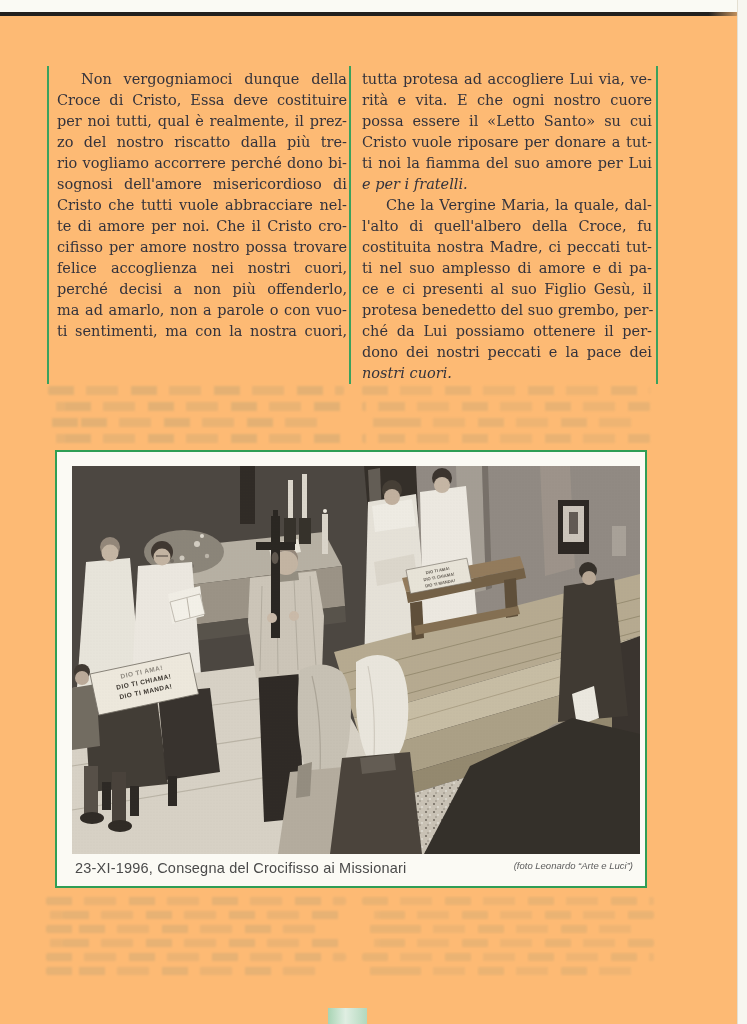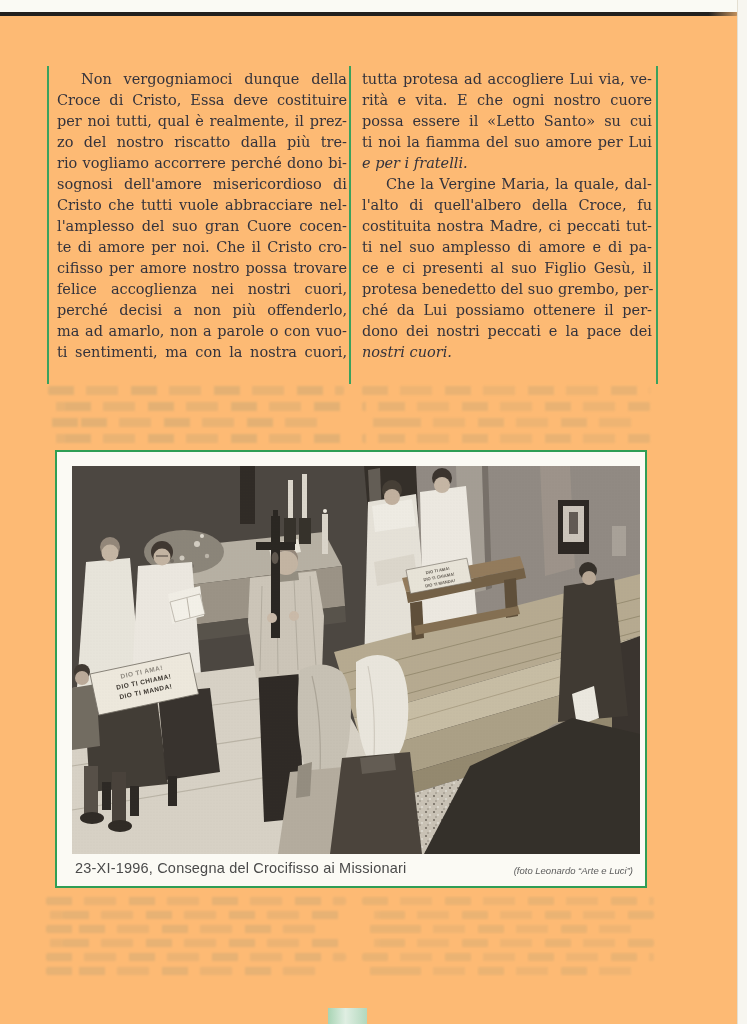--- a/index.html
+++ b/index.html
@@ -41,21 +41,21 @@
   .ghost.gB{left:362px;top:386px;width:288px;opacity:.4;}
   .ghost.gC{left:46px;top:897px;width:300px;opacity:.45;}
   .ghost.gC .gr,.ghost.gD .gr{height:8px;margin-bottom:6px;}
   .ghost.gD{left:362px;top:897px;width:292px;opacity:.38;}
 
   
   .photo-box{position:absolute;left:55px;top:450px;width:592px;height:438px;
     border:2px solid #2f9e55;background:#fbfaf4;box-sizing:border-box;}
   .photo{position:absolute;left:15px;top:14px;width:568px;height:388px;display:block;}
   .caption-row{position:absolute;left:18px;right:12px;top:408px;display:flex;
-    align-items:flex-end;justify-content:space-between;}
+    align-items:flex-start;justify-content:space-between;}
   .caption{font-family:"Liberation Sans",sans-serif;font-size:14.5px;color:#4a4a4a;letter-spacing:.2px;}
   .credit{font-family:"Liberation Sans",sans-serif;font-style:italic;font-size:9.5px;color:#5c5c5c;margin-left:30px;}
 
   
   .green-mark{position:absolute;left:328px;top:1008px;width:39px;height:16px;
     background:linear-gradient(90deg,#a8d4b4,#dfeee2 45%,#b2d8bd);}
 </style>
 </head>
 <body>
 
@@ -71,32 +71,32 @@
   <div class="vrule r3"></div>
 
   <div class="col left">
       <div class="tl ind">Non vergogniamoci dunque della</div>
       <div class="tl">Croce di Cristo, Essa deve costituire</div>
       <div class="tl">per noi tutti, qual è realmente, il prez-</div>
       <div class="tl">zo del nostro riscatto dalla più tre-</div>
       <div class="tl">rio vogliamo accorrere perché dono bi-</div>
       <div class="tl">sognosi dell'amore misericordioso di</div>
       <div class="tl">Cristo che tutti vuole abbracciare nel-</div>
-      <div class="tl">l'amplesso del suo gran Cuore cocen-</div>
       <div class="tl">te di amore per noi. Che il Cristo cro-</div>
       <div class="tl">cifisso per amore nostro possa trovare</div>
       <div class="tl">felice accoglienza nei nostri cuori,</div>
       <div class="tl">perché decisi a non più offenderlo,</div>
       <div class="tl">ma ad amarlo, non a parole o con vuo-</div>
       <div class="tl">ti sentimenti, ma con la nostra cuori,</div>
     </div>
   <div class="col right">
       <div class="tl">tutta protesa ad accogliere Lui via, ve-</div>
       <div class="tl">rità e vita. E che ogni nostro cuore</div>
       <div class="tl">possa essere il «Letto Santo» su cui</div>
+      <div class="tl">Cristo vuole riposare per donare a tut-</div>
       <div class="tl">ti noi la fiamma del suo amore per Lui</div>
       <div class="tl end">e per i fratelli.</div>
       <div class="tl ind">Che la Vergine Maria, la quale, dal-</div>
       <div class="tl">l'alto di quell'albero della Croce, fu</div>
       <div class="tl">costituita nostra Madre, ci peccati tut-</div>
       <div class="tl">ti nel suo amplesso di amore e di pa-</div>
       <div class="tl">ce e ci presenti al suo Figlio Gesù, il</div>
       <div class="tl">protesa benedetto del suo grembo, per-</div>
       <div class="tl">ché da Lui possiamo ottenere il per-</div>
       <div class="tl">dono dei nostri peccati e la pace dei</div>

